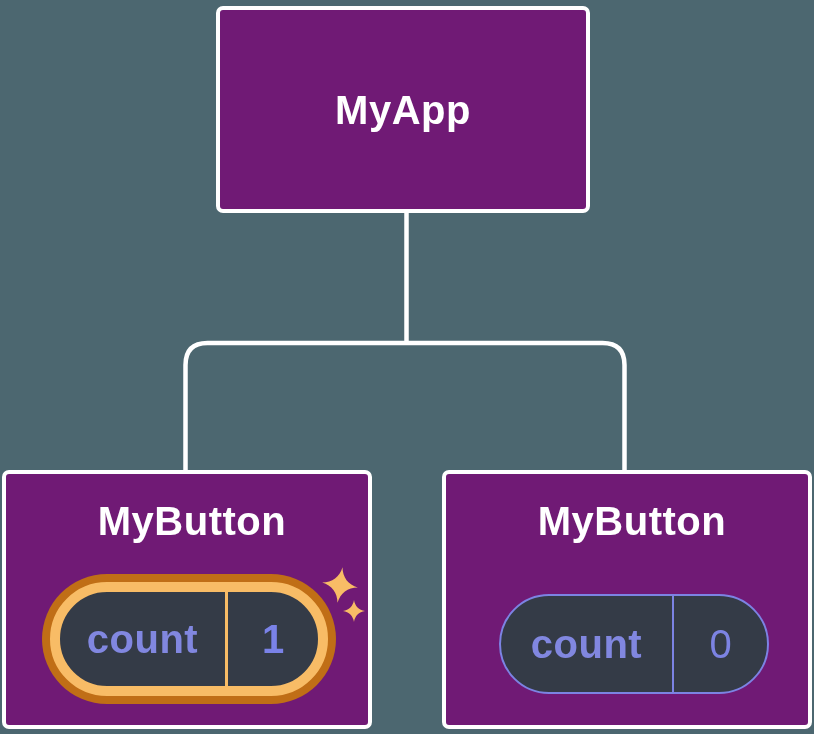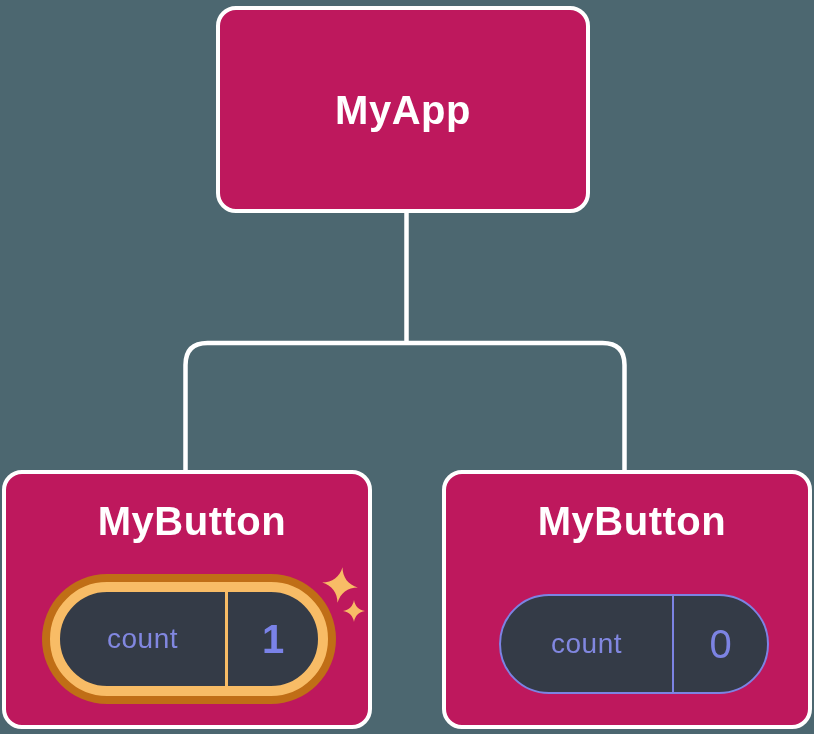--- a/index.html
+++ b/index.html
@@ -12,23 +12,23 @@
     overflow: hidden;
     font-family: "Liberation Sans", "DejaVu Sans", sans-serif;
   }
   .connector-svg {
     position: absolute;
     left: 0; top: 0;
     width: 814px; height: 734px;
   }
   .node {
     position: absolute;
-    background: #be185d;
+    background: #701a75;
     border: 4px solid #FFFFFF;
-    border-radius: 20px;
+    border-radius: 7px;
   }
   .node-app {
     left: 216px; top: 6px;
     width: 374px; height: 207px;
     display: flex;
     align-items: center;
     justify-content: center;
   }
   .node-title {
     color: #FFFFFF;
@@ -66,23 +66,24 @@
     left: 44px; top: 108px;
     width: 278px; height: 114px;
     border: 10px solid #F8BC66;
     box-shadow: 0 0 0 8px #C06E16;
   }
   .pill-key {
     flex: 1;
     display: flex;
     align-items: center;
     justify-content: center;
-    font-size: 28px;
+    font-size: 40px;
     color: #8187E0;
     letter-spacing: 0.5px;
+    font-weight: bold;
   }
   .pill-val {
     display: flex;
     align-items: center;
     justify-content: center;
     font-size: 40px;
     color: #7C83E3;
   }
   .pill-plain .pill-val {
     width: 95px;

